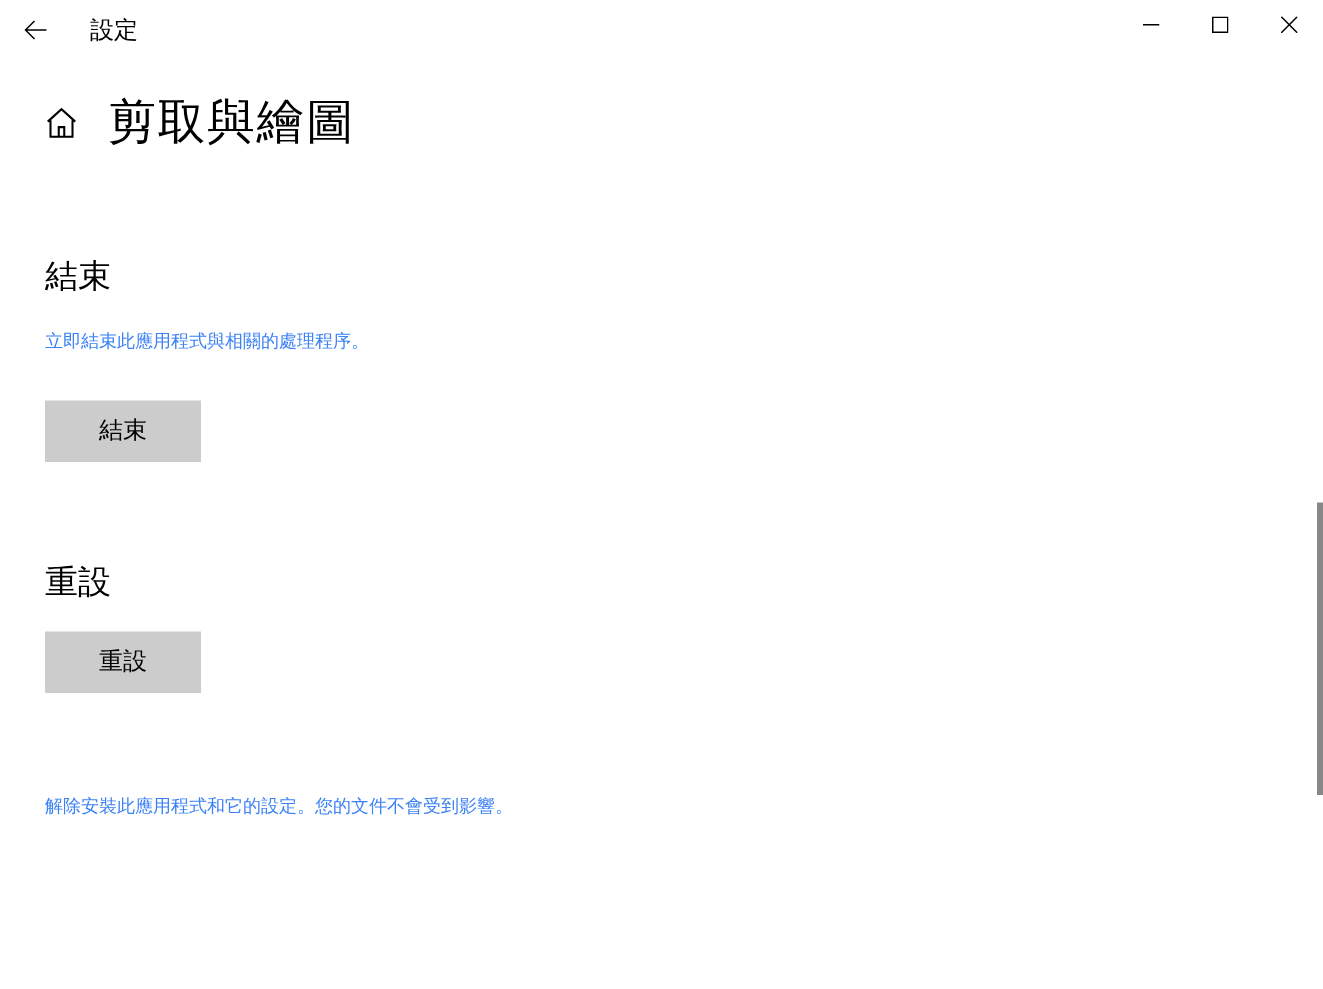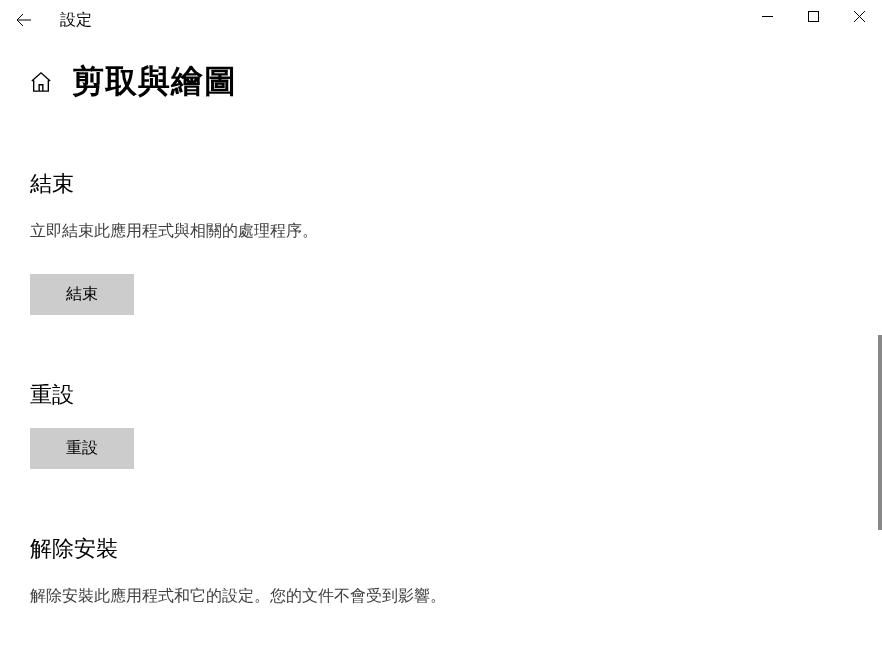--- a/index.html
+++ b/index.html
@@ -73,37 +73,37 @@
       align-items: center;
       justify-content: center;
       cursor: pointer;
     }
     .home-icon svg {
       width: 22px;
       height: 22px;
     }
     .page-title {
       font-size: 32px;
-      font-weight: 700;
+      font-weight: 400;
       color: #000;
       letter-spacing: 1px;
     }
     .section {
       margin-bottom: 65px;
       margin-top: 12px;
     }
     .section-title {
       font-size: 22px;
       font-weight: 500;
       color: #000;
       margin-bottom: 18px;
     }
     .section-description {
-      font-size: 16px;
-      color: #404040;
+      font-size: 12px;
+      color: #3b82f6;
       line-height: 1.8;
       margin-bottom: 28px;
       max-width: 540px;
     }
     .action-button {
       background: #cccccc;
       border: none;
       padding: 10px 36px;
       font-size: 16px;
       font-family: inherit;
@@ -166,18 +166,17 @@
     <p class="section-description">立即結束此應用程式與相關的處理程序。</p>
     <button class="action-button">結束</button>
   </div>
 
   <div class="section">
     <h2 class="section-title">重設</h2>
     <button class="action-button">重設</button>
   </div>
 
   <div class="section">
-    <h2 class="section-title">解除安裝</h2>
     <p class="section-description">解除安裝此應用程式和它的設定。您的文件不會受到影響。</p>
   </div>
 </div>
 
 <div class="scrollbar"></div>
 
 </body></html>

